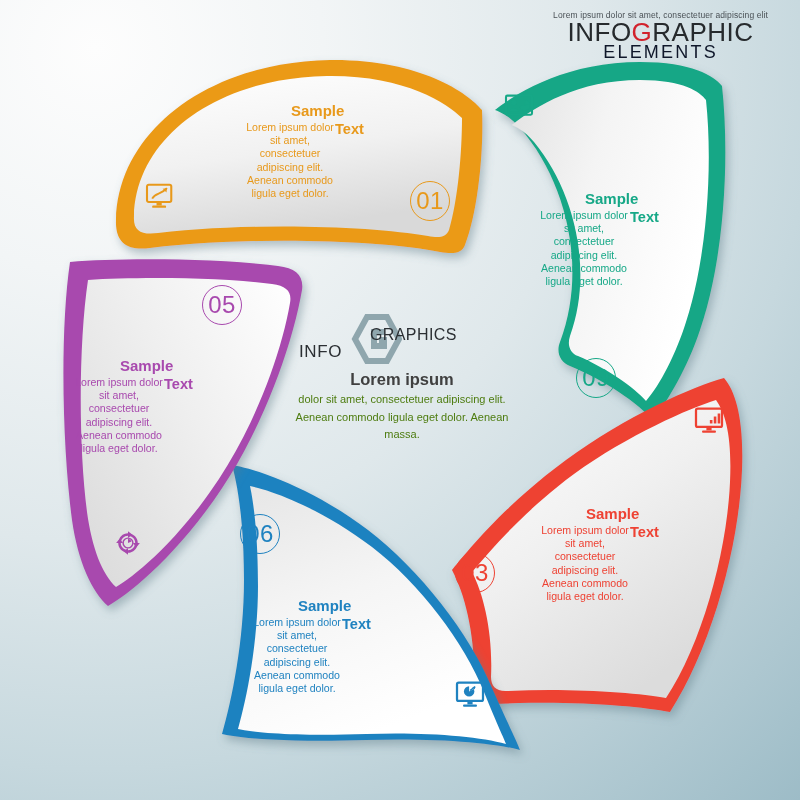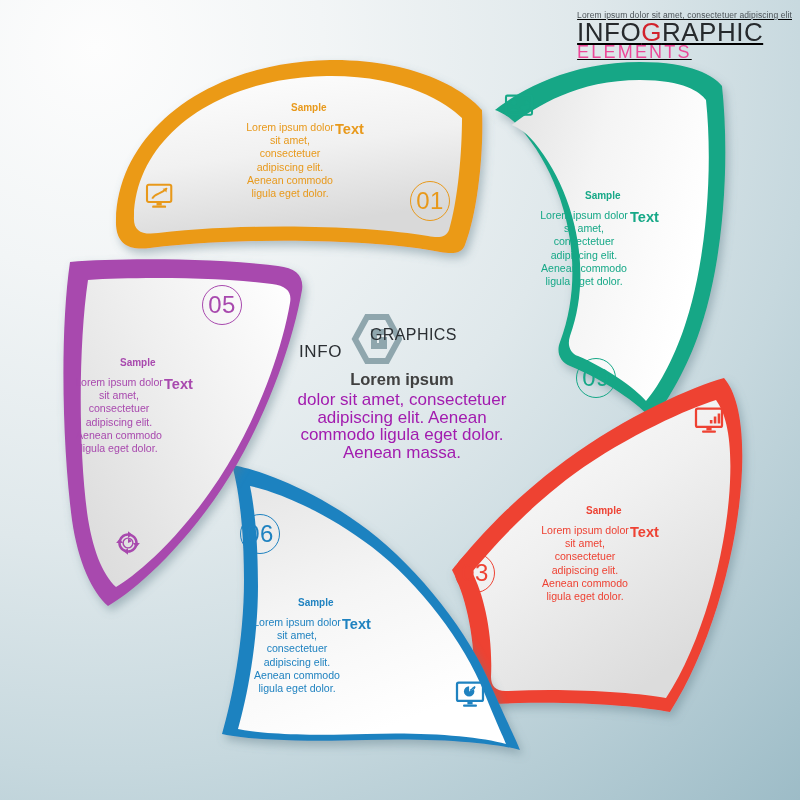--- a/index.html
+++ b/index.html
@@ -5,32 +5,32 @@
   html,body{margin:0;padding:0;}
   body{
     width:800px;height:800px;overflow:hidden;
     font-family:"Liberation Sans", sans-serif;
     background:
       radial-gradient(circle at 12% 6%, #fdfdfd 0%, #f2f5f6 22%, #dfe8eb 48%, #c6d8de 70%, #9dbcc7 100%);
   }
   #stage{position:relative;width:800px;height:800px;}
 
   
-  .header{position:absolute;right:8px;top:10px;text-align:left;text-decoration:underline;}
+  .header{position:absolute;right:32px;top:10px;text-align:center;}
   .header .tagline{
     font-size:8.5px;color:#4a5156;letter-spacing:.1px;margin:0 0 1px 0;
     white-space:nowrap;
   }
   .header .brand{
     font-size:26px;letter-spacing:.5px;color:#262a2d;line-height:22px;
     font-family:"Liberation Sans", sans-serif;
   }
   .header .brand .g{color:#d2222c;}
   .header .sub{
-    font-size:18px;color:#ec4899;letter-spacing:2.2px;line-height:18px;
+    font-size:18px;color:#0f172a;letter-spacing:2.2px;line-height:18px;
     margin-top:0px;
   }
 
   
   #wheel{position:absolute;left:0;top:0;width:800px;height:800px;}
 
   
   .center{
     position:absolute;left:286px;top:316px;width:232px;height:150px;
     text-align:center;
@@ -42,27 +42,27 @@
     letter-spacing:.6px;
   }
   .logo-graphics{
     position:absolute;left:84px;top:10px;font-size:16px;color:#2b2f33;
     letter-spacing:.4px;
   }
   .center h3{
     margin:6px 0 2px 0;font-size:16.5px;font-weight:bold;color:#404040;
   }
   .center p{
-    margin:0;font-size:17px;line-height:17.5px;color:#a21caf;
+    margin:0;font-size:11px;line-height:17.5px;color:#4d7c0f;
   }
 
   
   .seg{position:absolute;}
   .seg .sample{
-    position:absolute;font-weight:bold;font-size:10px;white-space:nowrap;
+    position:absolute;font-weight:bold;font-size:15px;white-space:nowrap;
   }
   .seg .textw{
     position:absolute;font-weight:bold;font-size:14.6px;white-space:nowrap;
   }
   .seg .body{
     position:absolute;font-size:10.6px;line-height:13.2px;width:98px;
     text-align:center;
   }
   .seg .num{
     position:absolute;width:38px;height:38px;border-radius:50%;

